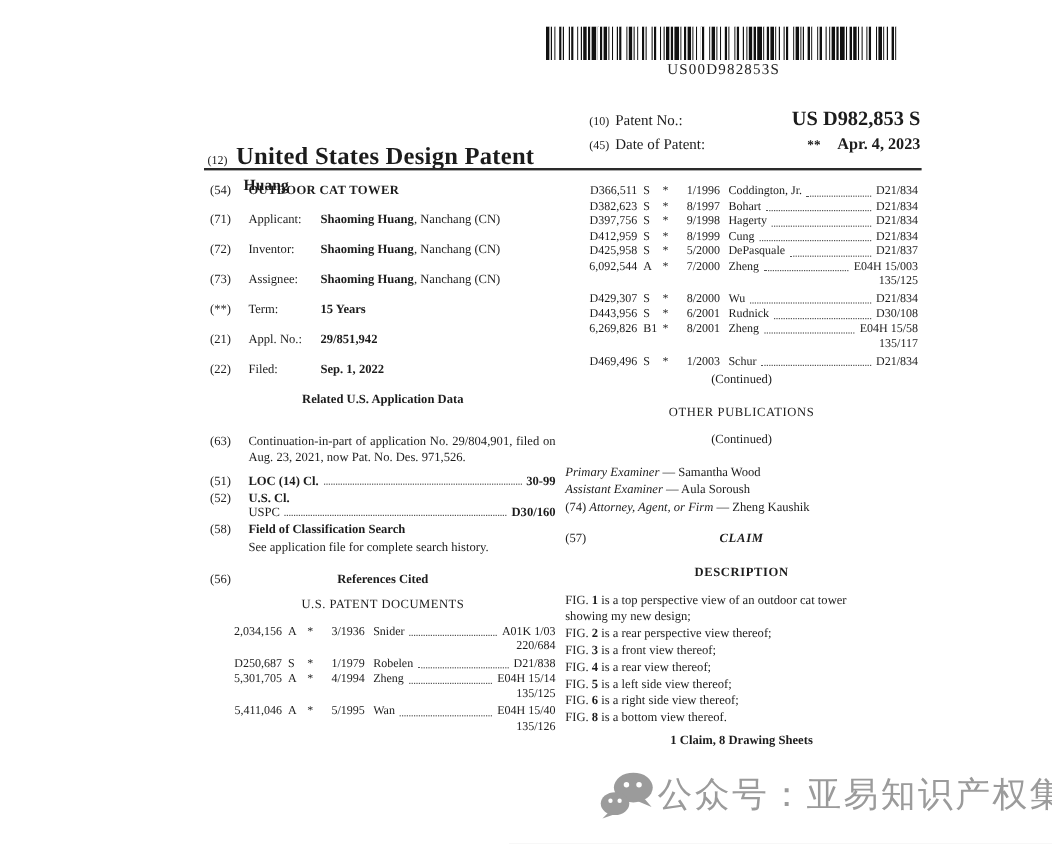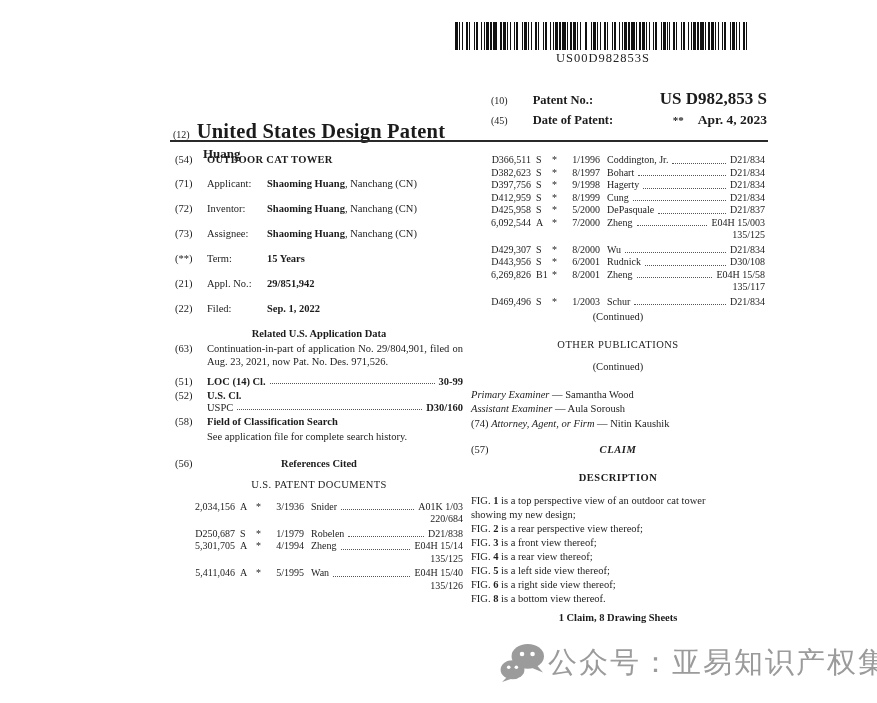--- a/index.html
+++ b/index.html
@@ -19,37 +19,37 @@
   
   .header { position:absolute; left:173px; top:88px; width:594px; display:flex; justify-content:space-between; }
   .h-left { width:318px; }
   .h-title-row { display:flex; align-items:baseline; }
   .h-kind { font-size:10px; margin-right:7px; white-space:nowrap; }
   .h-doc-type { font-size:20.5px; font-weight:bold; letter-spacing:0.2px; white-space:nowrap;margin-top:32px; }
   .h-surname { font-size:13px; font-weight:bold; margin:3px 0 0 30px; }
   .h-right { width:276px; }
   .hr-row { display:flex; justify-content:space-between; align-items:baseline; line-height:1.25; }
   .hr-num { font-size:10px; margin-right:5px; }
-  .hr-label { font-size:12.5px; font-weight:bold; white-space:nowrap;margin-left:20px; }
+  .hr-label { font-size:12.5px; font-weight:normal; white-space:nowrap; }
   .hr-patno { font-size:17px; font-weight:bold; white-space:nowrap; }
   .hr-date-wrap { display:flex; align-items:baseline; gap:14px; }
   .hr-stars { font-size:11px; font-weight:bold; }
   .hr-date { font-size:13.5px; font-weight:bold; white-space:nowrap; }
   .rule { position:absolute; left:170px; top:140px; width:598px; height:2px; background:#2a2a2a; }
   
   .columns { position:absolute; left:175px; top:154px; width:592px; display:flex; gap:8px; font-size:10.5px; }
   .col-left  { width:288px; }
   .col-right { width:294px; }
   
   .bib-title { display:flex; margin-bottom:13px; }
   .bib-num { width:32px; flex:0 0 32px; }
   .bib-title b { letter-spacing:0.3px; }
   .bib-row { display:flex; margin-bottom:14px; }
   .bib-label { width:60px; flex:0 0 60px; }
-  .sec-center { text-align:center; font-weight:bold; margin:3px 0 4px 0; }
+  .sec-center { text-align:center; font-weight:bold; margin:3px 0 24px 0; }
   .hang { display:flex; margin-bottom:7px; }
   .hang-text { flex:1; text-align:justify; line-height:1.22; }
   .leader-row { display:flex; align-items:baseline; margin-bottom:3px; }
   .dots { flex:1 1 auto; border-bottom:1.3px dotted #555; margin:0 4px 3px 4px; align-self:flex-end; min-width:8px; }
   .indent { margin-left:32px; }
   .fcs-line { text-align:right; line-height:1.2; }
   .fcs-note { margin:4px 0 0 32px;font-family:Liberation Serif, serif; }
   .refs-head { position:relative; margin-top:16px; margin-bottom:10px; }
   .refs-head .bib-num { position:absolute; left:0; top:0; }
   .refs-head .sec-center { margin:0; }
@@ -568,21 +568,21 @@
         <div id="exam-lines">
             <div class="exam-line">
     <i>Primary Examiner</i><span> — </span><span>Samantha Wood</span>
   </div>
             <div class="exam-line">
     <i>Assistant Examiner</i><span> — </span><span>Aula Soroush</span>
   </div>
           </div>
         <div class="exam-line">
           <span>(74)</span>
-          <i>Attorney, Agent, or Firm</i><span> — </span><span>Nitin Kaushik</span>
+          <i>Attorney, Agent, or Firm</i><span> — </span><span>Zheng Kaushik</span>
         </div>
       </div>
 
       <div class="claim-head">
         <span class="bib-num">(57)</span>
         <div class="sec-center">CLAIM</div>
       </div>
 
       <div class="desc-head">DESCRIPTION</div>
       <div id="fig-lines">

